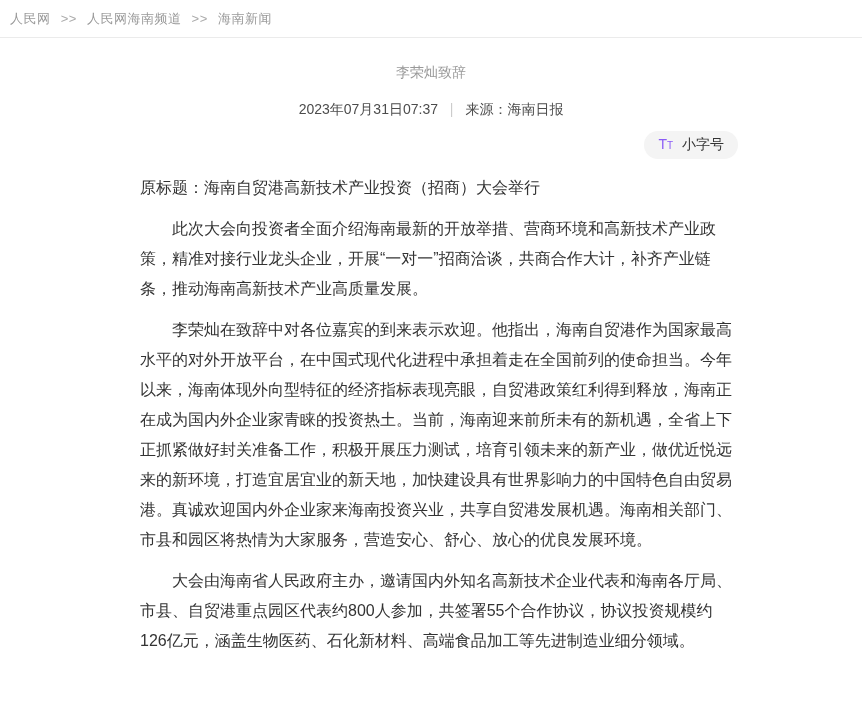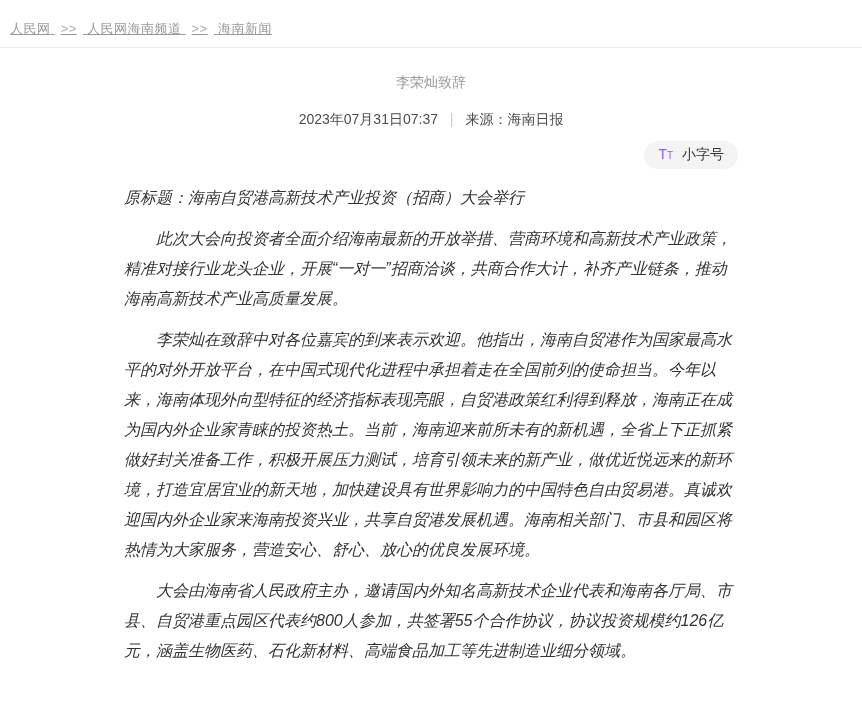--- a/index.html
+++ b/index.html
@@ -10,25 +10,24 @@
     color: #333333;
   }
   .page {
     width: 862px;
     min-height: 725px;
     background: #ffffff;
     box-sizing: border-box;
   }
   
   .breadcrumb {
-    padding: 20px 10px 9px 10px;
+    padding: 10px 10px 9px 10px;
     font-size: 13px;
     color: #999999;
     letter-spacing: 0.5px;
-    text-decoration: underline;
   }
   .breadcrumb a {
     color: #999999;
     text-decoration: none;
     cursor: pointer;
   }
   .breadcrumb .sep {
     margin: 0 6px;
     color: #aaaaaa;
   }
@@ -92,23 +91,22 @@
     font-size: 10px;
   }
   
   .article-body {
     margin-top: 14px;
     font-size: 16px;
     line-height: 30px;
     color: #333333;
   }
   .article-body p {
-    margin: 0 0 11px 0;
+    margin: 0 0 11px 16px;
     text-indent: 2em;
-    font-style: italic;
   }
   .article-body p.no-indent {
     text-indent: 0;
   }
 </style>
 </head>
 <body>
 
 <div class="page">
 

